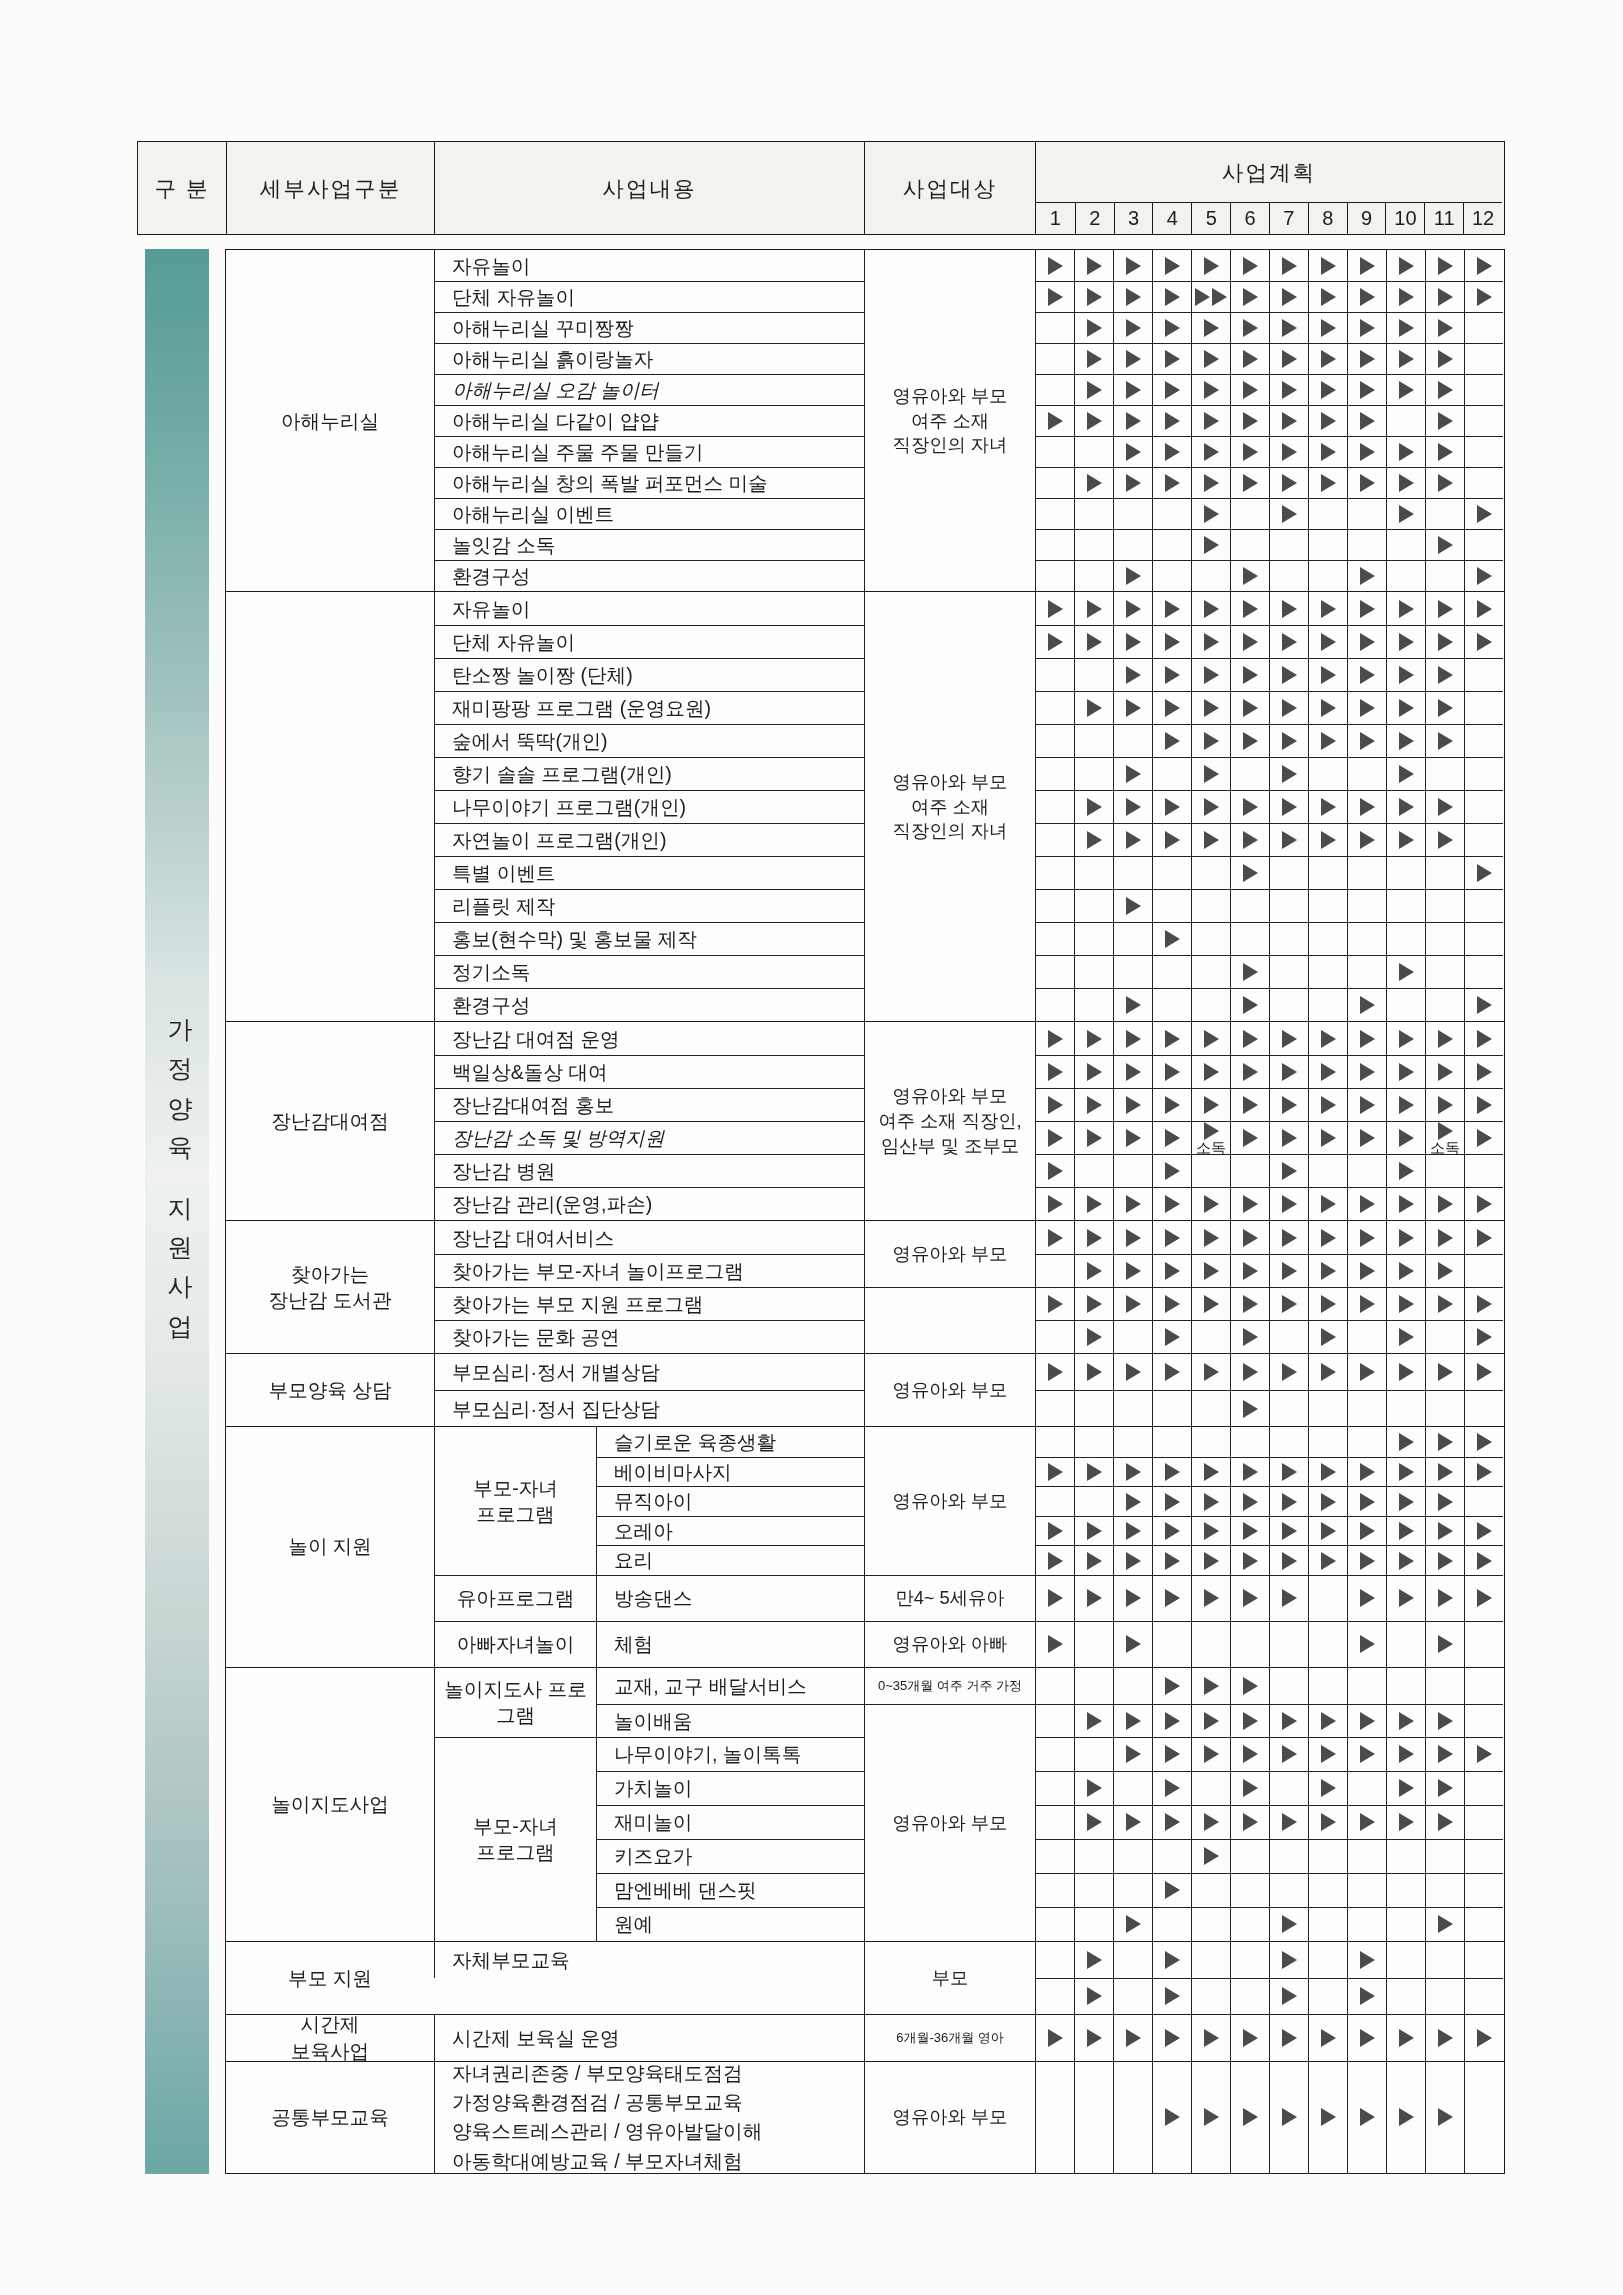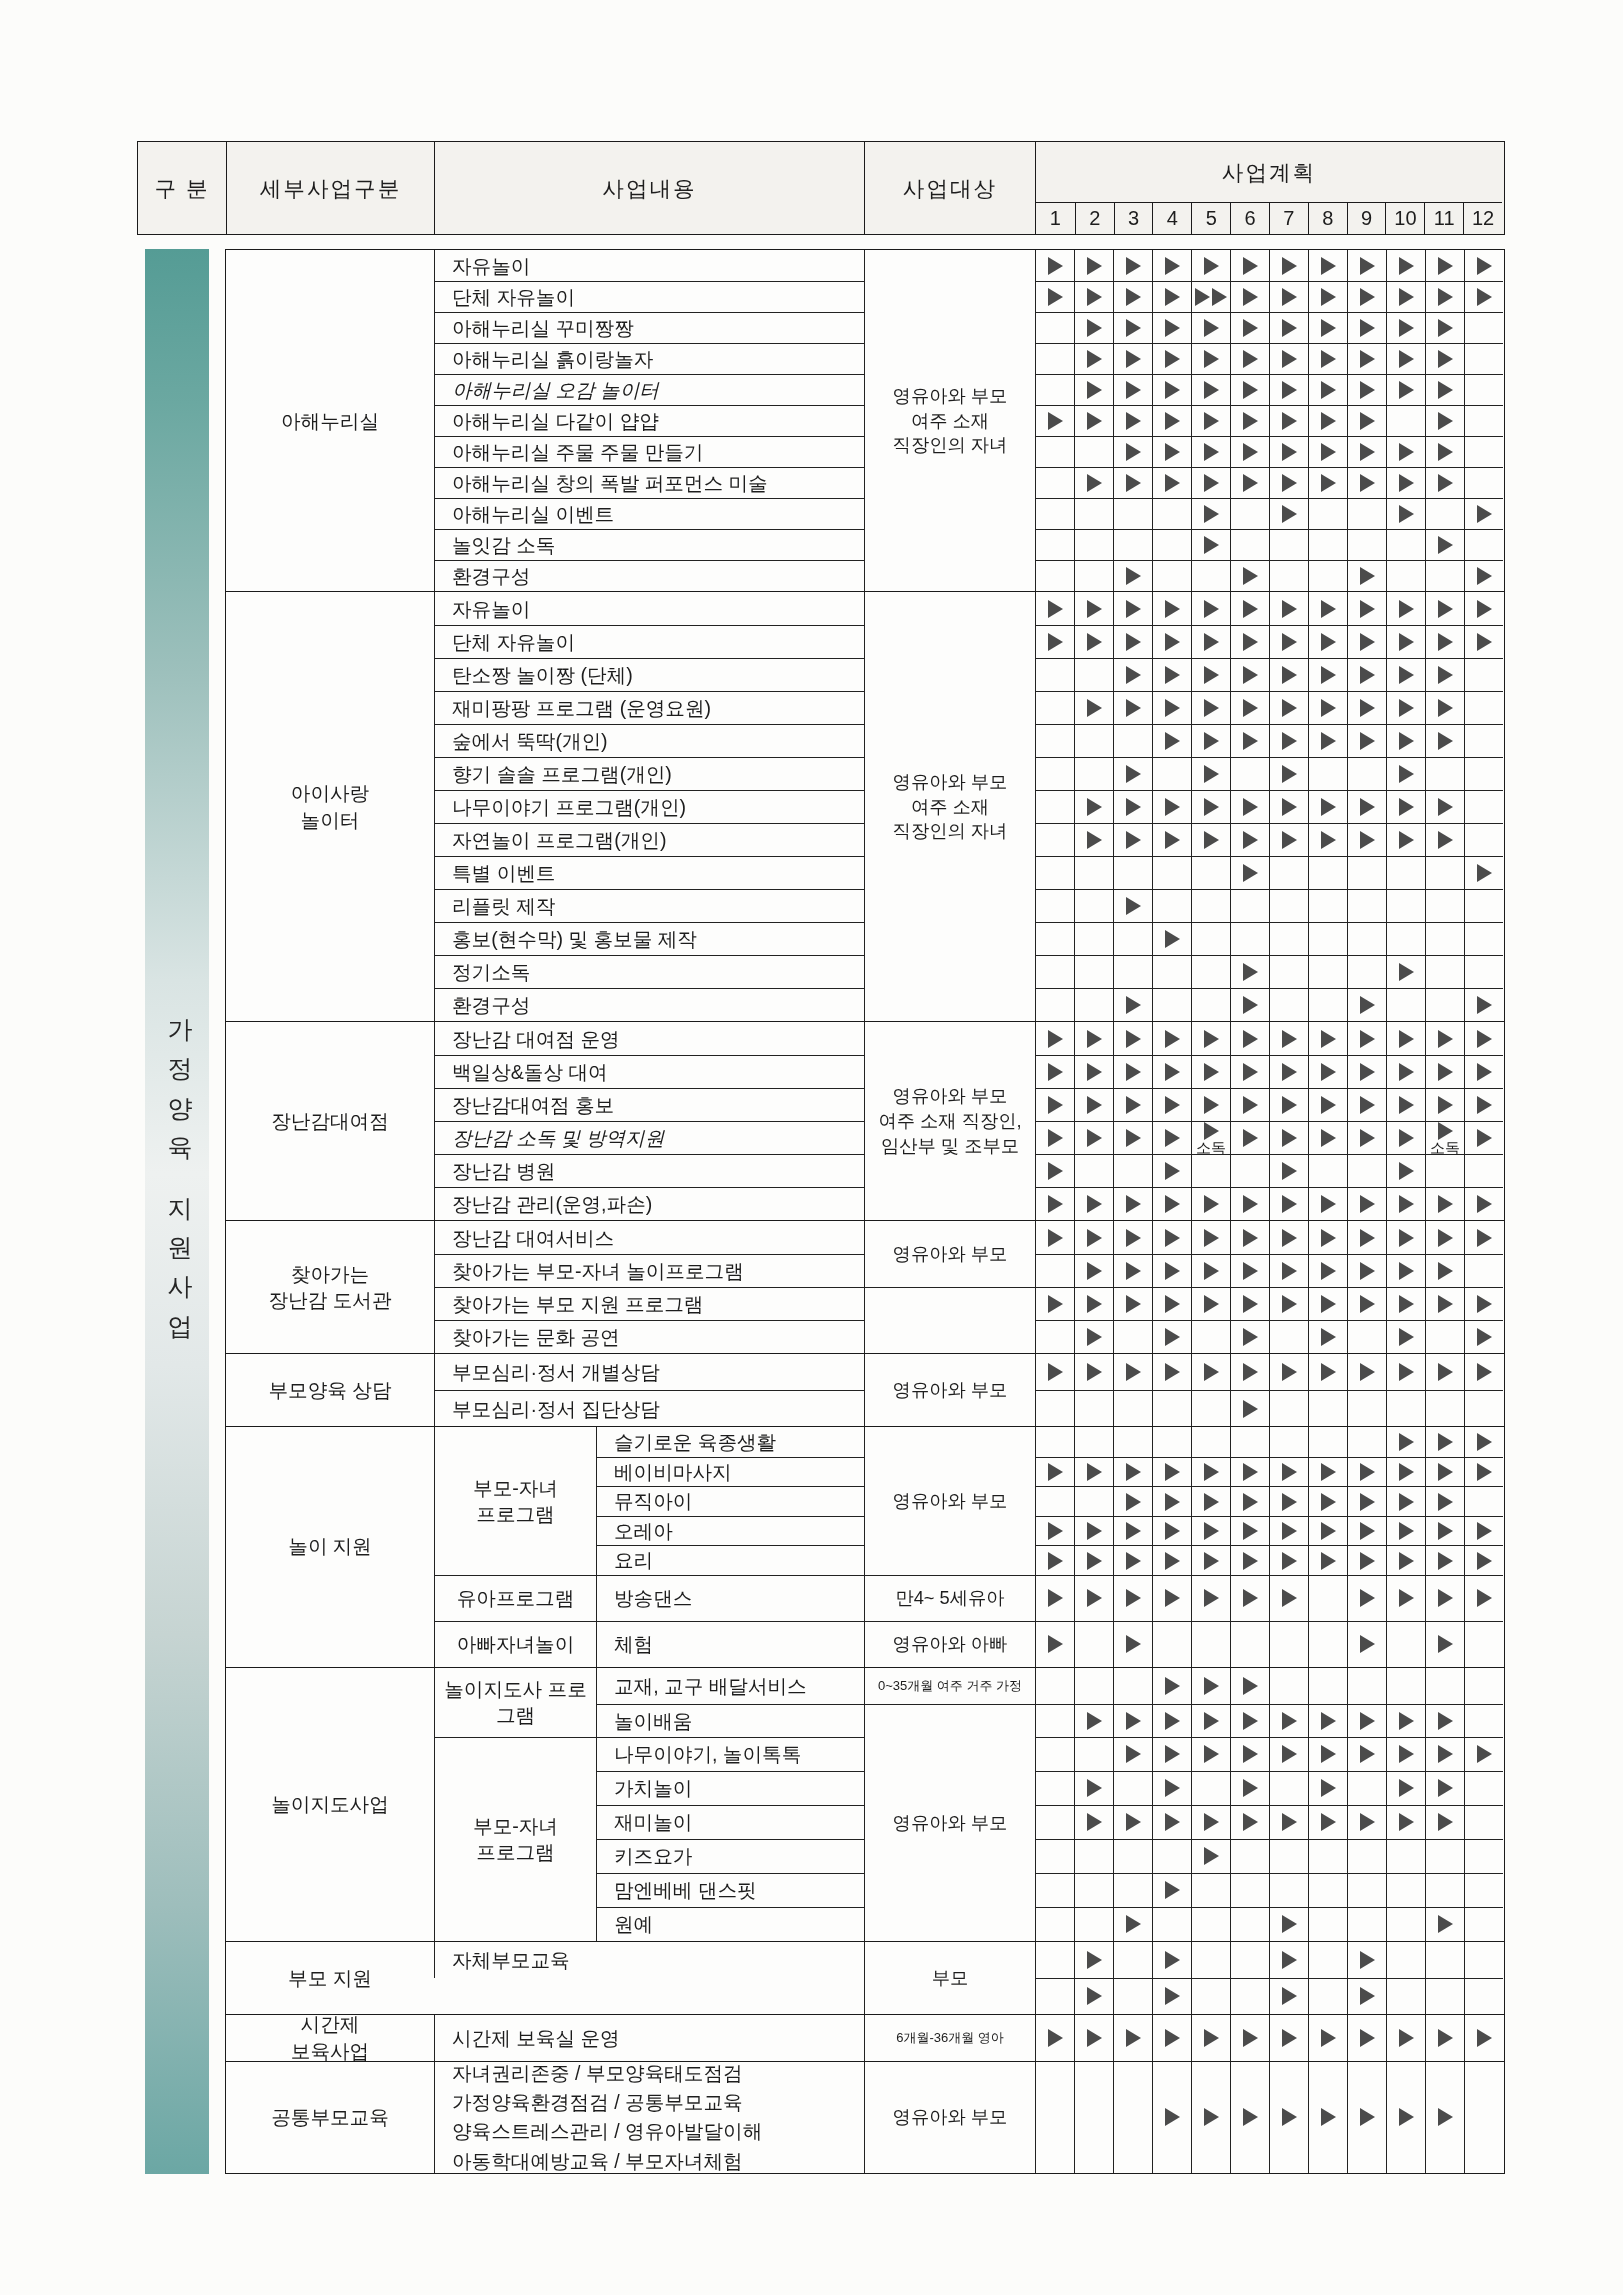--- a/index.html
+++ b/index.html
@@ -438,24 +438,20 @@
             <div class="cell month bl bt" style="grid-area: 11 / 13 / 12;">
               <span class="tri"></span>
             </div>
             <div class="cell month bl bt" style="grid-area: 11 / 14 / 12;"></div>
             <div class="cell month bl bt" style="grid-area: 11 / 15 / 12;"></div>
             <div class="cell month bl bt" style="grid-area: 11 / 16 / 12;">
               <span class="tri"></span>
             </div>
           </div>
           <div class="group" style="grid-template-rows: 33px 33px 33px 33px 33px 33px 33px 33px 33px 33px 33px 33px 33px;">
-            <div class="cell glabel" style="grid-area: 1 / 1 / 14;">
-              <div>아이사랑</div>
-              <div>놀이터</div>
-            </div>
             <div class="cell target bl" style="grid-area: 1 / 4 / 14;">
               <div>영유아와 부모</div>
               <div>여주 소재</div>
               <div>직장인의 자녀</div>
             </div>
             <div class="cell content bl" style="grid-area: 1 / 2 / 2 / 4;">
               <div>자유놀이</div>
             </div>
             <div class="cell month bl" style="grid-area: 1 / 5 / 2;">
               <span class="tri"></span>

